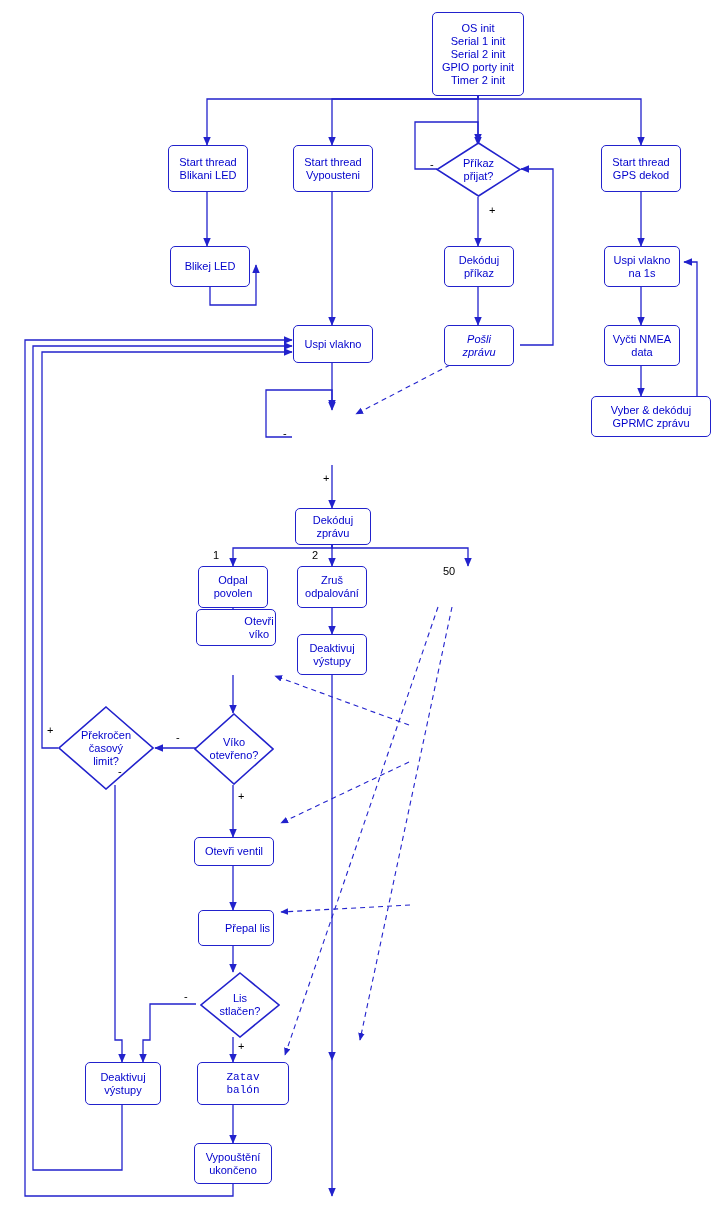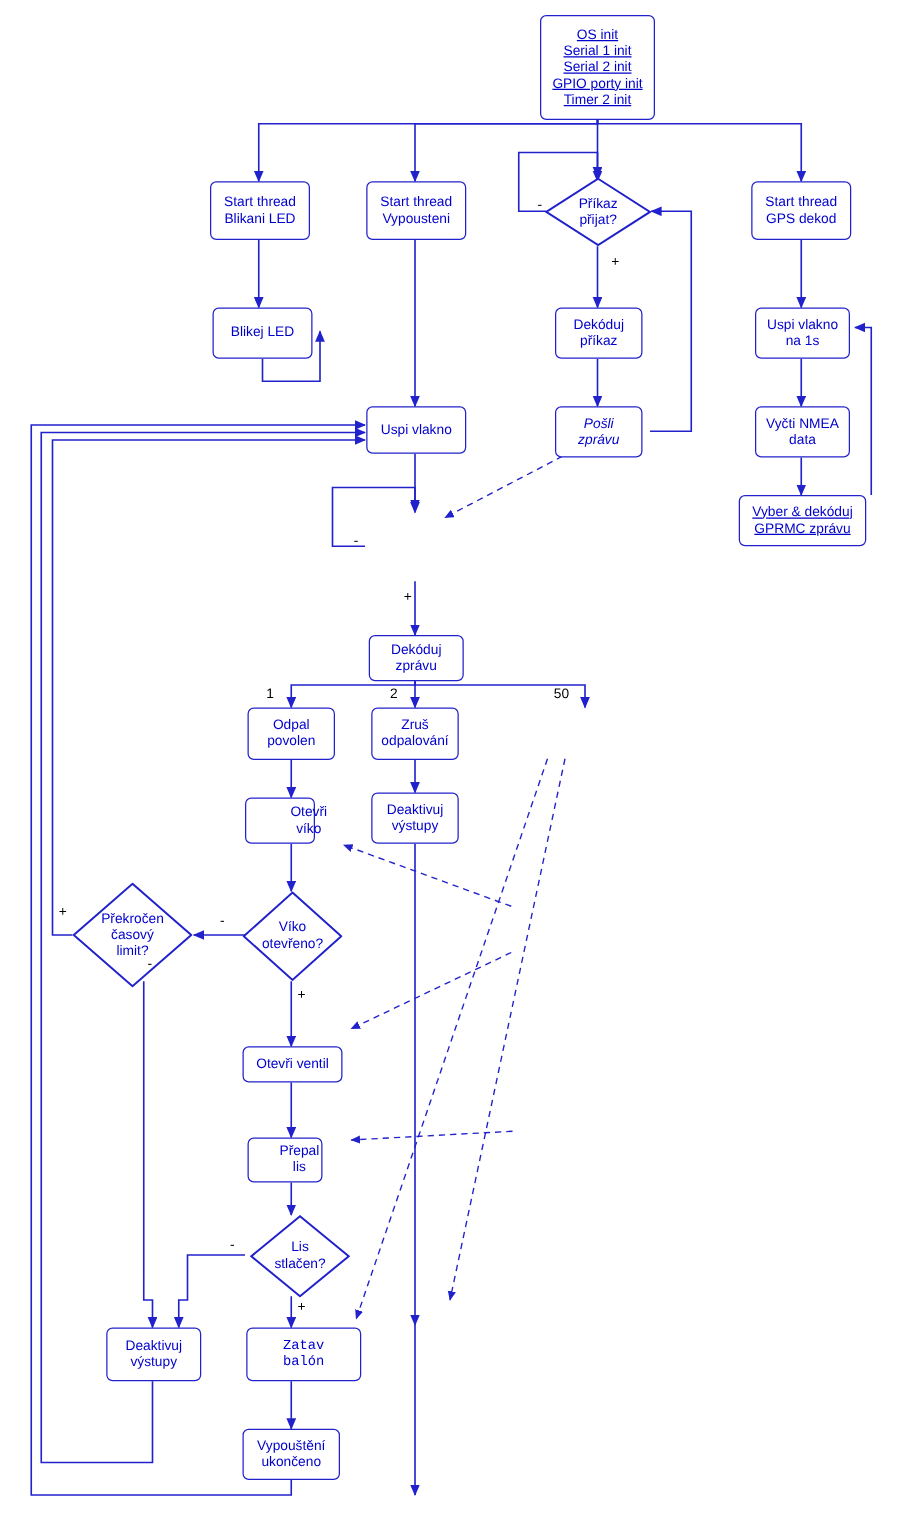--- a/index.html
+++ b/index.html
@@ -153,21 +153,21 @@
     <g stroke="#2222cc" stroke-width="1.1" fill="none" stroke-dasharray="5,4" marker-end="url(#arr)">
       <path d="M450,365 L356,414"></path>
       <path d="M409,725 L275,676"></path>
       <path d="M409,762 L281,823"></path>
       <path d="M410,905 L281,912"></path>
       <path d="M438,607 L285,1055"></path>
       <path d="M452,607 L360,1040"></path>
     </g>
   </svg>
 
-  <div class="node box" style="left:432px; top:12px; width:92px; height:84px;text-decoration:underline;">OS init
+  <div class="node box" style="left:432px; top:12px; width:92px; height:84px;">OS init
 Serial 1 init
 Serial 2 init
 GPIO porty init
 Timer 2 init</div>
 
   <div class="node box" style="left:168px; top:145px; width:80px; height:47px;">Start thread
 Blikani LED</div>
 
   <div class="node box" style="left:293px; top:145px; width:80px; height:47px;">Start thread
 Vypousteni</div>
@@ -193,34 +193,34 @@
 
   <div class="node box" style="left:293px; top:325px; width:80px; height:38px;">Uspi vlakno</div>
 
   <div class="node box" style="left:444px; top:325px; width:70px; height:41px;font-style:italic;">Pošli
 zprávu</div>
 
   <div class="node box" style="left:604px; top:325px; width:76px; height:41px;">Vyčti NMEA
 data</div>
 
 
-  <div class="node box" style="left:591px; top:396px; width:102px; height:41px;text-decoration:underline;">Vyber &amp; dekóduj
+  <div class="node box" style="left:591px; top:396px; width:120px; height:41px;">Vyber &amp; dekóduj
 GPRMC zprávu</div>
 
   <div class="node box" style="left:295px; top:508px; width:76px; height:37px;">Dekóduj
 zprávu</div>
 
   <div class="node box" style="left:198px; top:566px; width:70px; height:42px;">Odpal
 povolen</div>
 
   <div class="node box" style="left:297px; top:566px; width:70px; height:42px;">Zruš
 odpalování</div>
 
 
-  <div class="node box" style="left:196px; top:638px; width:56px; height:37px;padding-left:46px;">Otevři víko</div>
+  <div class="node box" style="left:196px; top:609px; width:80px; height:37px;padding-left:46px;">Otevři víko</div>
 
   <div class="node box" style="left:297px; top:634px; width:70px; height:41px;">Deaktivuj
 výstupy</div>
 
   <div class="diamond-wrap" style="left:58px; top:706px; width:96px; height:84px;">
     <svg class="diamond-shape" viewBox="0 0 96 84" preserveAspectRatio="none">
       <polygon points="48,1 95,42 48,83 1,42" fill="#ffffff" stroke="#2222cc" stroke-width="1.6"></polygon>
     </svg>
     <div class="diamond-label">Překročen
 časový
@@ -230,21 +230,21 @@
   <div class="diamond-wrap" style="left:194px; top:713px; width:80px; height:72px;">
     <svg class="diamond-shape" viewBox="0 0 80 72" preserveAspectRatio="none">
       <polygon points="40,1 79,36 40,71 1,36" fill="#ffffff" stroke="#2222cc" stroke-width="1.6"></polygon>
     </svg>
     <div class="diamond-label">Víko
 otevřeno?</div>
   </div>
 
   <div class="node box" style="left:194px; top:837px; width:80px; height:29px;">Otevři ventil</div>
 
-  <div class="node box" style="left:198px; top:910px; width:60px; height:36px;padding-left:23px;">Přepal lis</div>
+  <div class="node box" style="left:198px; top:910px; width:76px; height:36px;padding-left:23px;">Přepal lis</div>
 
   <div class="diamond-wrap" style="left:200px; top:972px; width:80px; height:66px;">
     <svg class="diamond-shape" viewBox="0 0 80 66" preserveAspectRatio="none">
       <polygon points="40,1 79,33 40,65 1,33" fill="#ffffff" stroke="#2222cc" stroke-width="1.6"></polygon>
     </svg>
     <div class="diamond-label">Lis
 stlačen?</div>
   </div>
 
   <div class="node box" style="left:85px; top:1062px; width:76px; height:43px;">Deaktivuj
@@ -255,21 +255,21 @@
 
   <div class="node box" style="left:194px; top:1143px; width:78px; height:41px;">Vypouštění
 ukončeno</div>
 
   <div class="edge-label" style="left:430px; top:158px;">-</div>
   <div class="edge-label" style="left:489px; top:204px;">+</div>
   <div class="edge-label" style="left:283px; top:427px;">-</div>
   <div class="edge-label" style="left:323px; top:472px;">+</div>
   <div class="edge-label" style="left:213px; top:549px;">1</div>
   <div class="edge-label" style="left:312px; top:549px;">2</div>
-  <div class="edge-label" style="left:443px; top:549px;">50</div>
+  <div class="edge-label" style="left:443px; top:565px;">50</div>
   <div class="edge-label" style="left:176px; top:731px;">-</div>
   <div class="edge-label" style="left:238px; top:790px;">+</div>
   <div class="edge-label" style="left:47px; top:724px;">+</div>
   <div class="edge-label" style="left:118px; top:765px;">-</div>
   <div class="edge-label" style="left:184px; top:990px;">-</div>
   <div class="edge-label" style="left:238px; top:1040px;">+</div>
 
 </div>
 
 </body></html>

